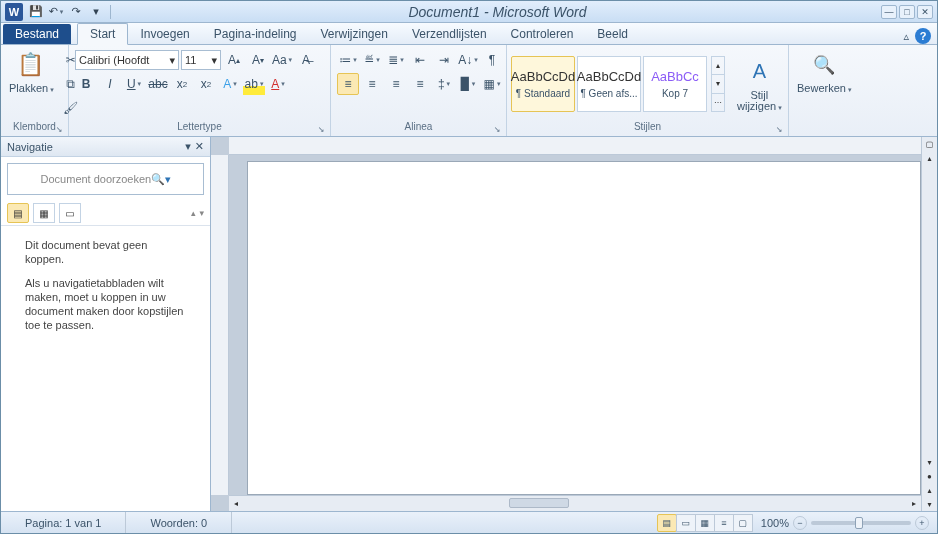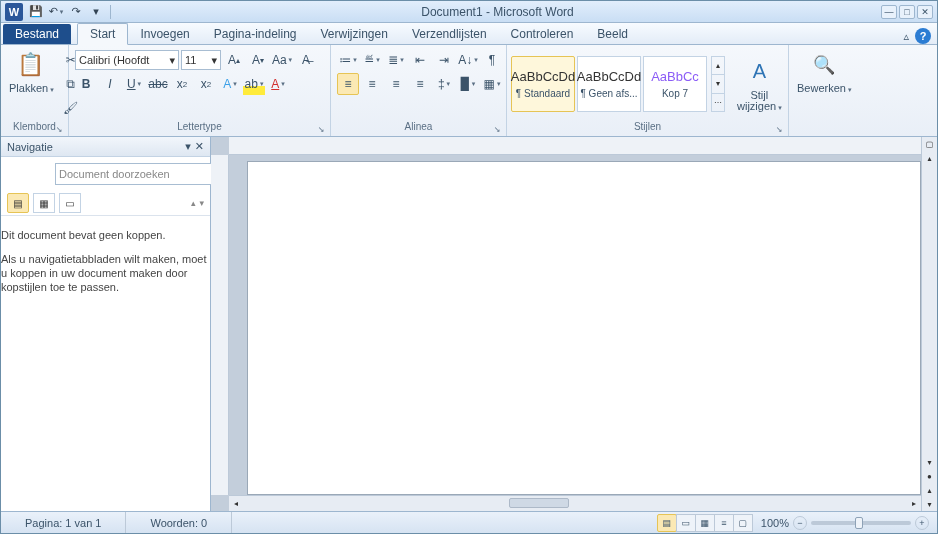--- a/index.html
+++ b/index.html
@@ -6,21 +6,21 @@
 body { width: 938px; height: 534px; background: #fff; overflow: hidden; font-size: 11px; color: #333; }
 
 .window { border: 1px solid #6b8ea8; display: flex; flex-direction: column; height: 534px; }
 
 
 .titlebar { height: 22px; background: linear-gradient(#e2eefc,#c9def4); display: flex; align-items: center; border-bottom: 1px solid #9db6cf; }
 .app-icon { width: 18px; height: 18px; background: #2b579a; color: #fff; display: flex; align-items: center; justify-content: center; font-weight: bold; font-size: 11px; margin: 0 4px; border-radius: 2px; }
 .qat { display: flex; align-items: center; gap: 2px; }
 .qat-btn { width: 18px; height: 18px; display: flex; align-items: center; justify-content: center; color: #345; font-size: 11px; }
 .qat-sep { width: 1px; height: 14px; background: #9db6cf; margin: 0 3px; }
-.title { flex: 1; text-align: center; font-size: 12px; color: #3b5369; }
+.title { flex: 1; text-align: center; font-size: 14px; color: #3b5369; font-style: italic; }
 .winctrl { display: flex; gap: 2px; margin-right: 4px; }
 .winctrl span { width: 16px; height: 14px; display: flex; align-items: center; justify-content: center; color: #3b5369; border: 1px solid #9db6cf; border-radius: 2px; font-size: 9px; background: #e8f1fb; }
 
 
 .tabs { height: 22px; background: linear-gradient(#f7fbff,#e3ecf7); display: flex; align-items: end; border-bottom: 1px solid #9db6cf; padding-left: 2px; position: relative; }
 .tab { padding: 3px 12px 3px; font-size: 12px; color: #3b5369; cursor: default; }
 .tab.bestand { background: #1e4e8c; color: #fff; border-radius: 2px 2px 0 0; margin-right: 6px; }
 .tab.active { background: #f5f8fc; border: 1px solid #9db6cf; border-bottom: 1px solid #f5f8fc; border-radius: 2px 2px 0 0; position: relative; top: 1px; }
 .help { margin-left: auto; margin-right: 6px; display: flex; gap: 6px; align-items: center; color: #3b5369; }
 .help .q { width: 16px; height: 16px; border-radius: 50%; background: #2b7cd3; color: #fff; display: flex; align-items: center; justify-content: center; font-size: 11px; font-weight: bold; }
@@ -52,25 +52,25 @@
 .swatch.sel { border: 1px solid #e6c455; background: #fef7db; }
 .galnav { width: 14px; display: flex; flex-direction: column; border: 1px solid #c3d3e4; margin-left: 2px; }
 .galnav span { flex: 1; display: flex; align-items: center; justify-content: center; font-size: 8px; border-bottom: 1px solid #c3d3e4; }
 
 
 .content { flex: 1; display: flex; background: #c3cedb; overflow: hidden; }
 .navpane { width: 210px; background: #ffffff; border-right: 1px solid #9db6cf; display: flex; flex-direction: column; }
 .nav-head { height: 20px; background: linear-gradient(#f2f6fb,#dee7f2); border-bottom: 1px solid #c3d3e4; display: flex; align-items: center; padding: 0 6px; font-size: 11px; color: #3b5369; }
 .nav-head .x { margin-left: auto; display: flex; gap: 4px; }
 .nav-search { margin: 6px; }
-.nav-search .ctl { width: 100%; justify-content: space-between; height: 22px; color: #888; margin-left: 48px; }
+.nav-search .ctl { width: 100%; justify-content: center; height: 32px; color: #888; }
 .nav-tabs { display: flex; gap: 4px; padding: 2px 6px; border-bottom: 1px solid #dbe3ed; align-items: center; }
 .nav-tab { width: 22px; height: 20px; border: 1px solid #c3d3e4; background: #fff; display: flex; align-items: center; justify-content: center; font-size: 10px; }
 .nav-tab.sel { background: #fbe9b4; border-color: #e6c455; }
-.nav-msg { padding: 12px 0; font-size: 11px; color: #444; line-height: 14px; }
+.nav-msg { padding: 12px 24px; font-size: 11px; color: #444; line-height: 14px; }
 .nav-msg p { margin-bottom: 10px; }
 
 .docwrap { flex: 1; display: flex; flex-direction: column; position: relative; }
 .ruler-v { position: absolute; left: 0; top: 18px; bottom: 16px; width: 18px; background: #eef2f7; border-right: 1px solid #bcc9d8; }
 .ruler-h { height: 18px; background: #eef2f7; border-bottom: 1px solid #bcc9d8; margin-left: 18px; }
 .doc-scroll { flex: 1; background: #c3cedb; display: flex; margin-left: 18px; overflow: hidden; position: relative; }
 .page { background: #fff; border: 1px solid #9aa8b7; margin: 6px 0 0 18px; flex: 1; }
 .vscroll { width: 16px; background: #e7ecf3; border-left: 1px solid #bcc9d8; display: flex; flex-direction: column; }
 .vscroll span { height: 14px; display: flex; align-items: center; justify-content: center; font-size: 8px; }
 .vscroll .track { flex: 1; }

